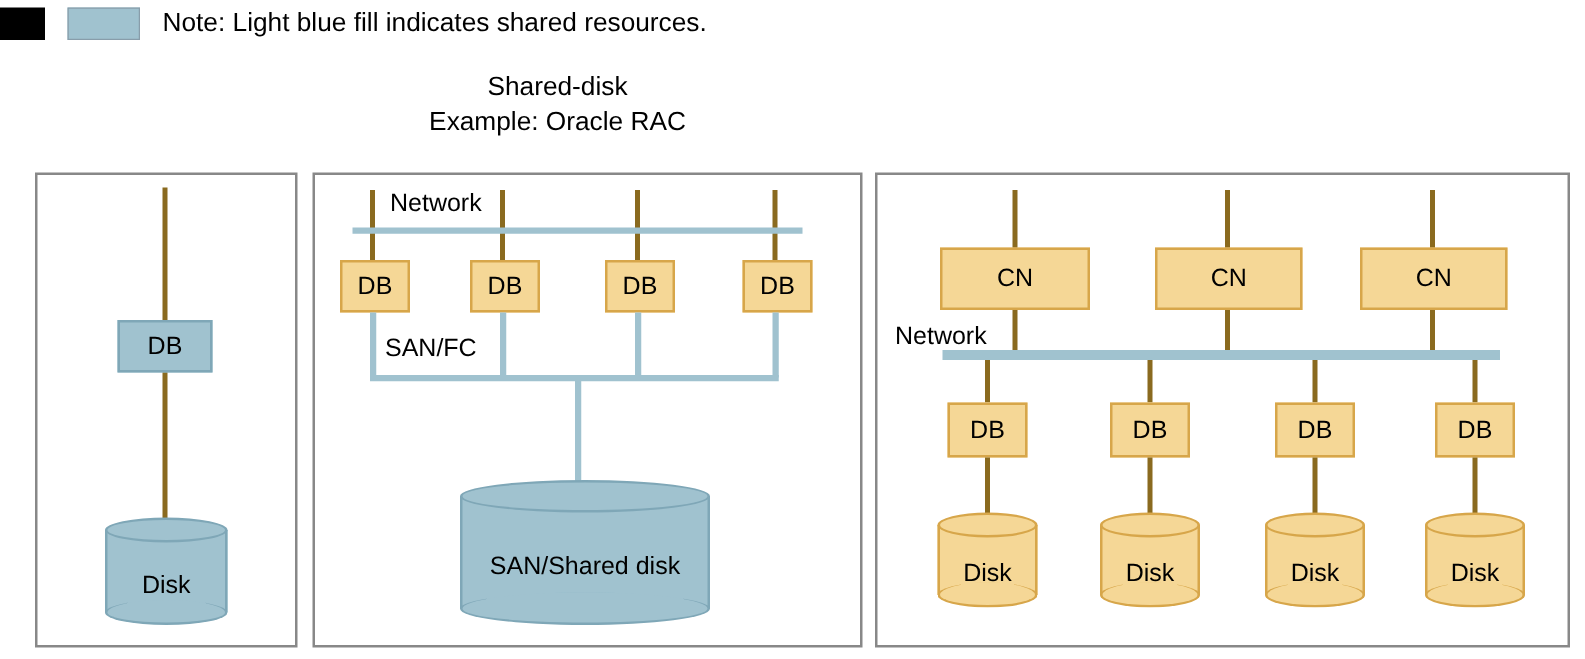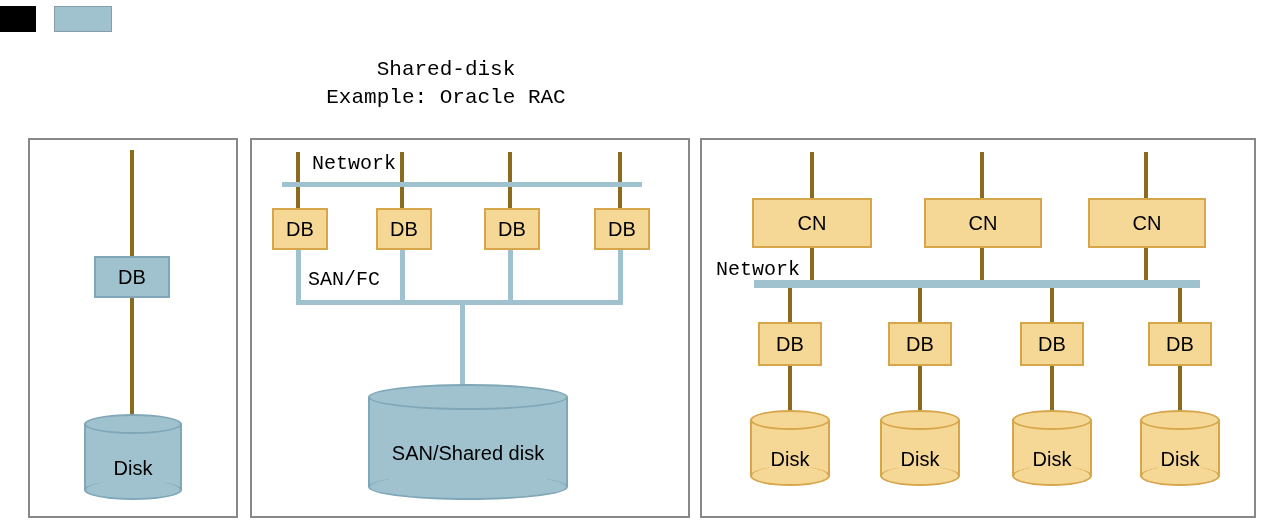--- a/index.html
+++ b/index.html
@@ -102,35 +102,35 @@
     background: #a0c2cf;
   }
   .vline {
     position: absolute;
     width: 5px;
     background: #a0c2cf;
   }
   .label-txt {
     position: absolute;
     font-size: 20px;
-    font-family: Liberation Mono, monospace;
   }
 </style>
 </head>
 <body>
 
 <div class="legend-row">
   <div class="black-block"></div>
   <div class="swatch"></div>
+  <div class="legend-text">Note: Light blue fill indicates shared resources.</div>
 </div>
 
 <div class="col-title" style="left:34px; top:56px; width:220px;">
   <br>
 </div>
-<div class="col-title" style="left:316px; top:56px; width:260px;font-family:Liberation Mono, monospace;">
+<div class="col-title" style="left:316px; top:56px; width:260px;">
   <span>Shared-disk</span><br>
   <span>Example: Oracle RAC</span>
 </div>
 <div class="col-title" style="left:760px; top:56px; width:320px;">
   <br>
 </div>
 
 <div class="panel" style="left:28px; top:138px; width:210px; height:380px;">
 
   <div class="vstem" style="left:100px; top:10px; height:280px;"></div>

